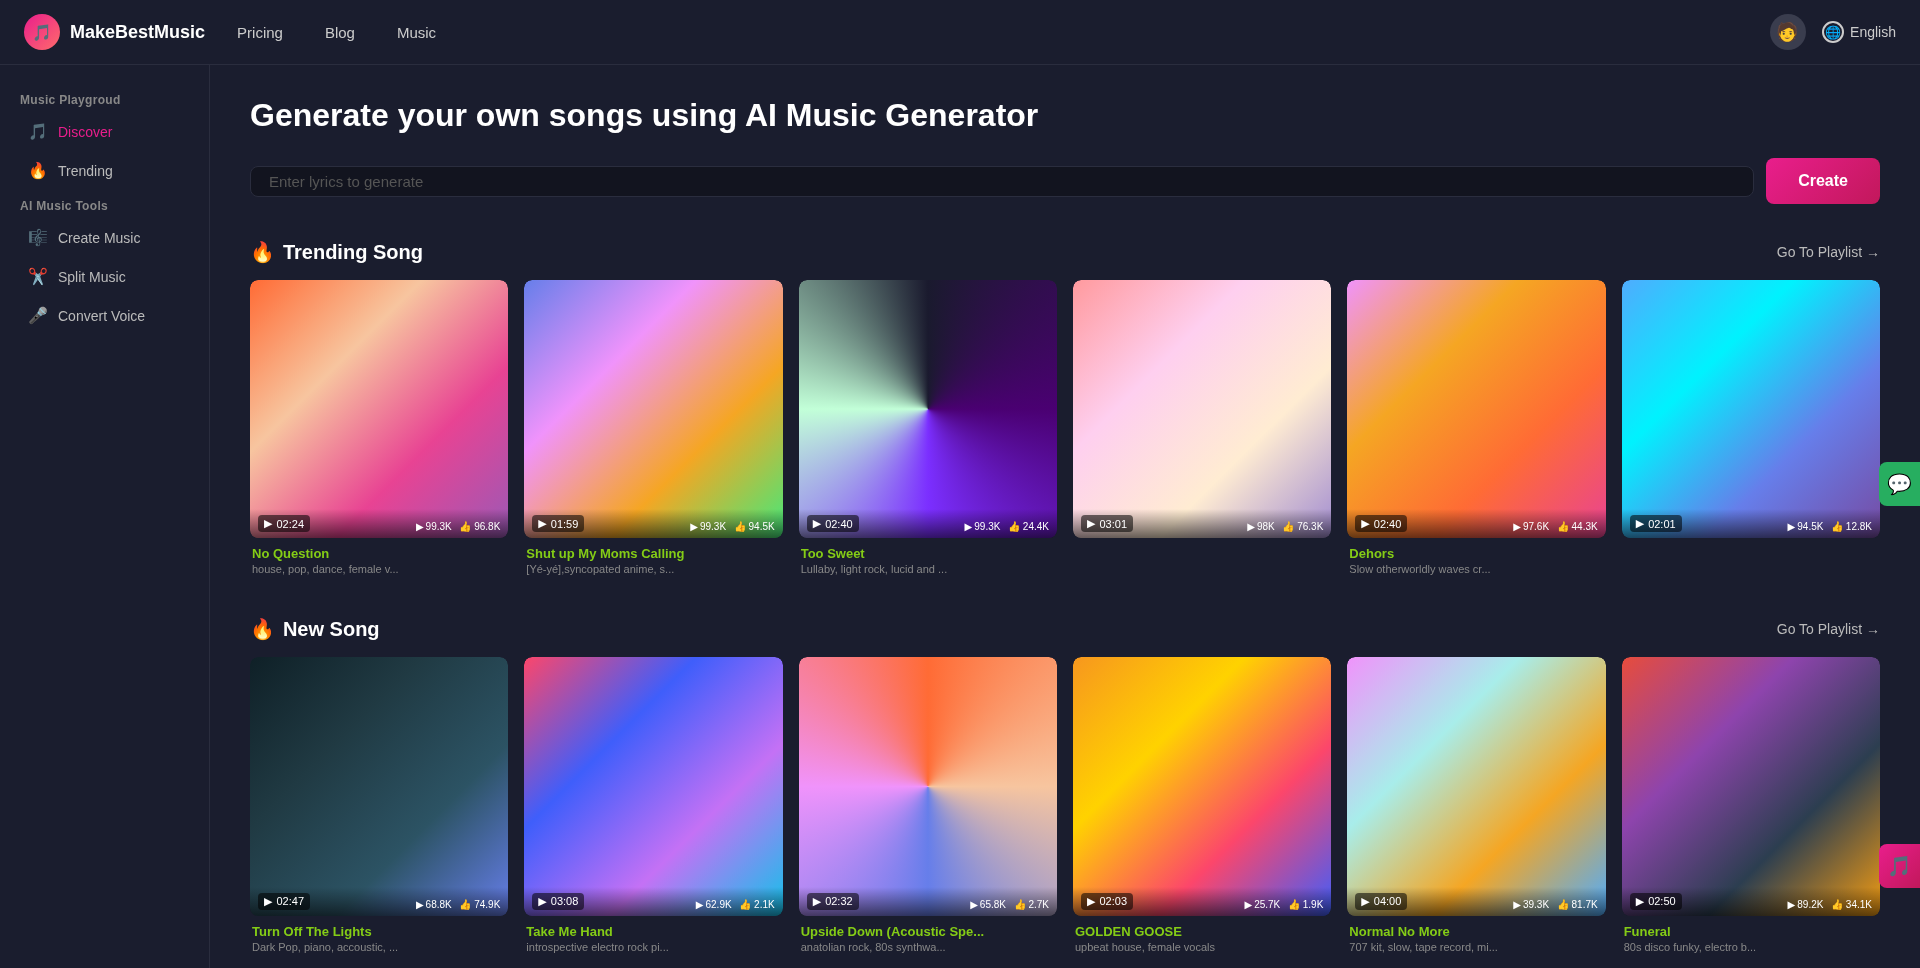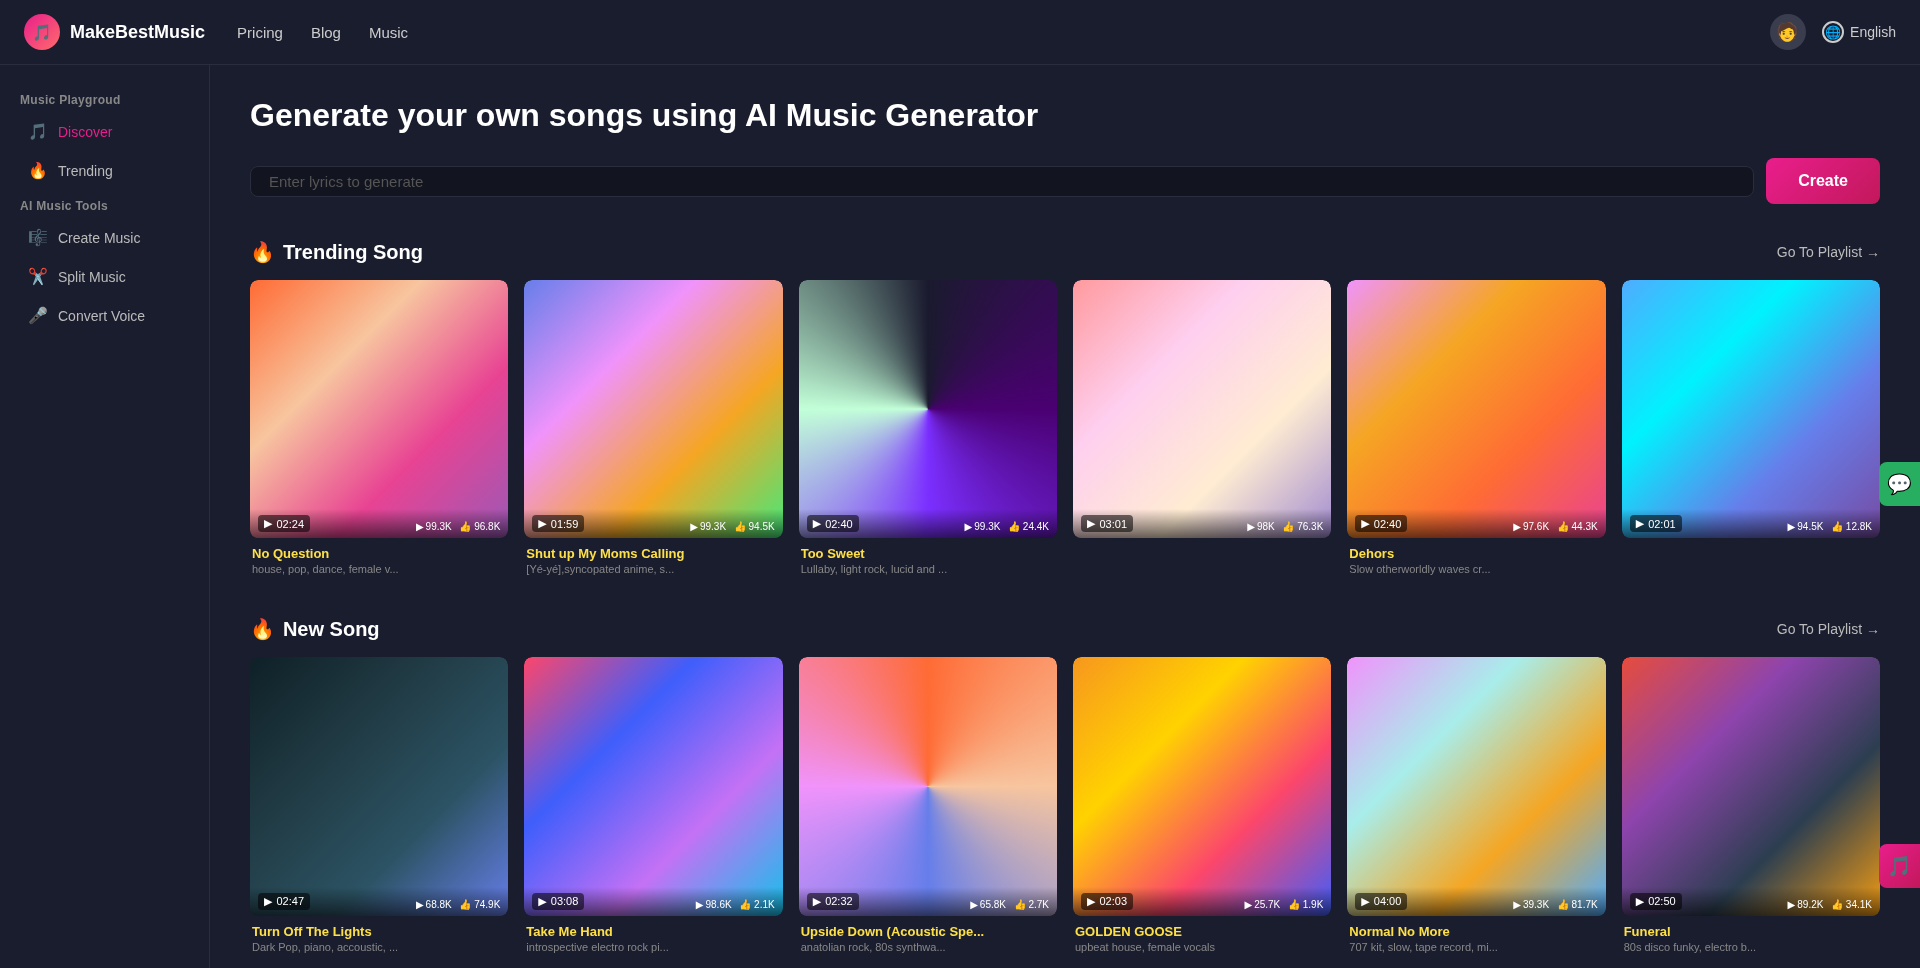--- a/index.html
+++ b/index.html
@@ -35,21 +35,21 @@
     }
     .logo-icon {
       width: 36px; height: 36px;
       background: linear-gradient(135deg, #e91e8c, #ff6b6b);
       border-radius: 50%;
       display: flex; align-items: center; justify-content: center;
       font-size: 16px;
     }
     .header-nav {
       display: flex;
-      gap: 28px;
+      gap: 42px;
       align-items: center;
     }
     .header-nav a {
       color: #ccc;
       text-decoration: none;
       font-size: 15px;
       cursor: pointer;
     }
     .header-right {
       margin-left: auto;
@@ -244,21 +244,21 @@
       font-size: 10px;
       color: #fff;
       display: flex;
       align-items: center;
       gap: 2px;
     }
     .music-info { padding: 8px 2px 2px; }
     .music-name {
       font-size: 13px;
       font-weight: 600;
-      color: #fde047;
+      color: #84cc16;
       white-space: nowrap;
       overflow: hidden;
       text-overflow: ellipsis;
     }
     .music-tags {
       font-size: 11px;
       color: #888;
       white-space: nowrap;
       overflow: hidden;
       text-overflow: ellipsis;
@@ -558,21 +558,21 @@
         <div class="music-thumb">
           <div class="music-thumb-bg thumb-8"></div>
           <div class="thumb-overlay">
             <div class="thumb-duration">
               <span>▶</span>
               <span>03:08</span>
             </div>
             <div class="thumb-stats">
               <div class="thumb-stat">
                 <span>▶</span>
-                <span>98.6K</span>
+                <span>62.9K</span>
               </div>
               <div class="thumb-stat">
                 <span>👍</span>
                 <span>2.1K</span>
               </div>
             </div>
           </div>
         </div>
         <div class="music-info">
           <div class="music-name">Take Me Hand</div>

